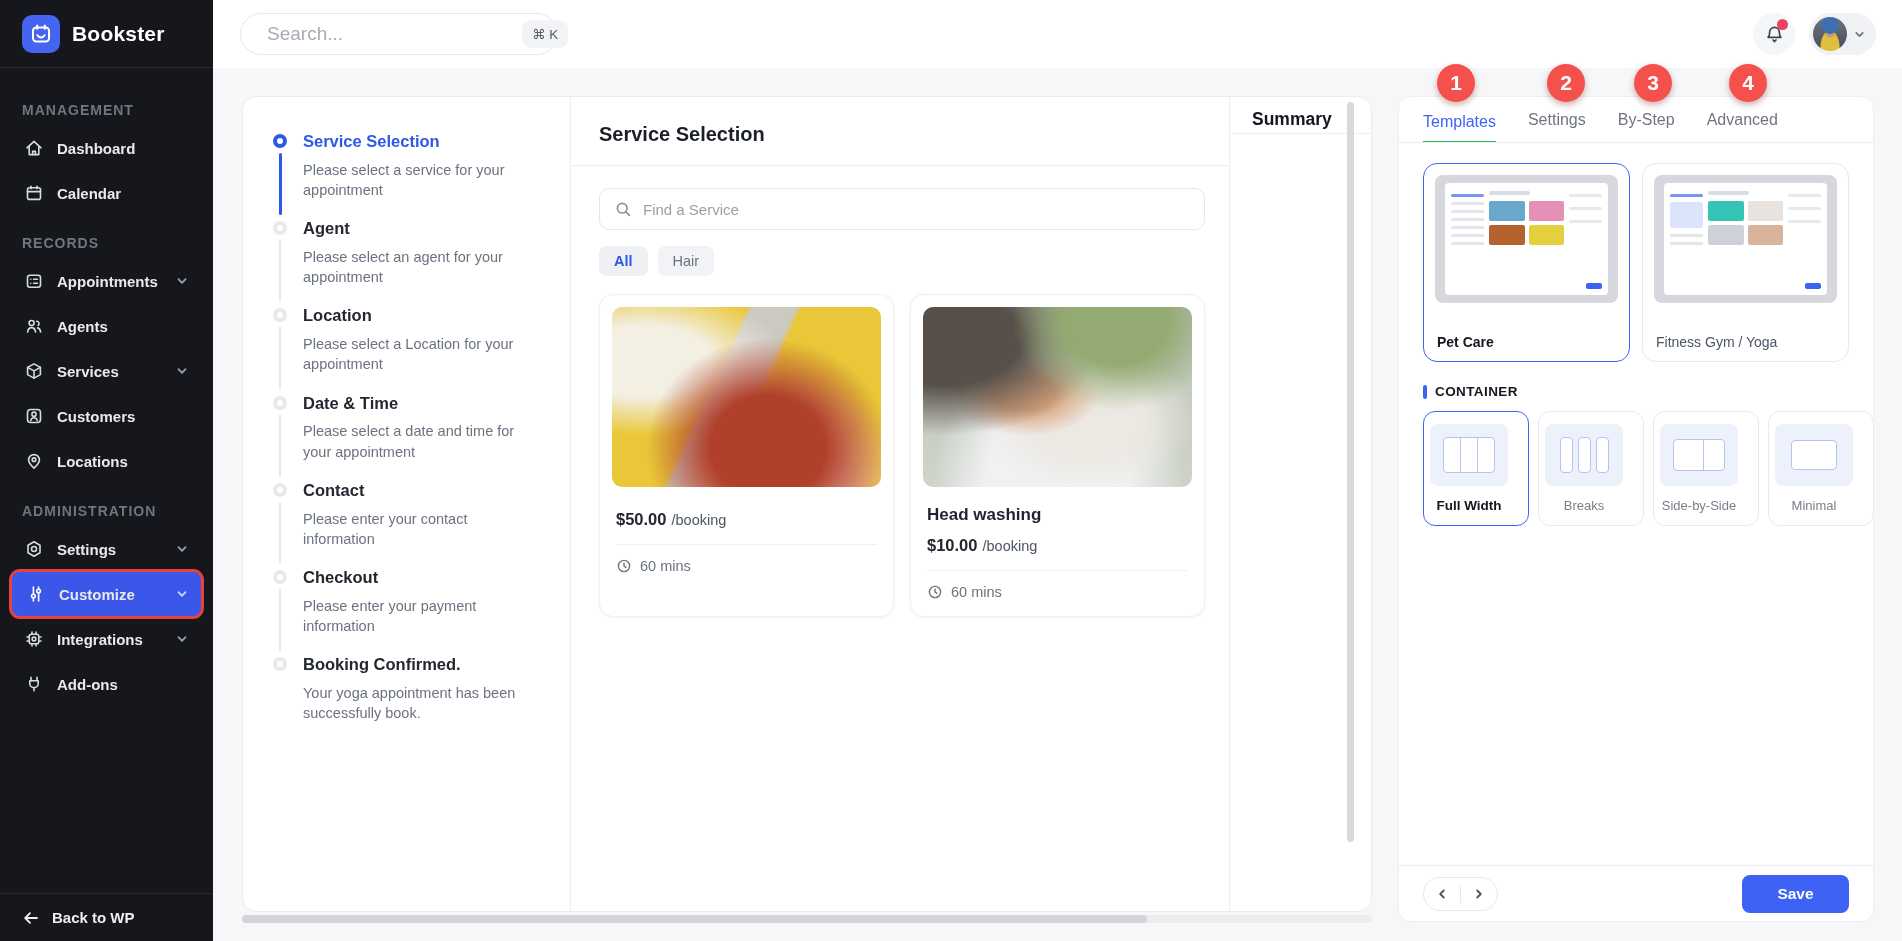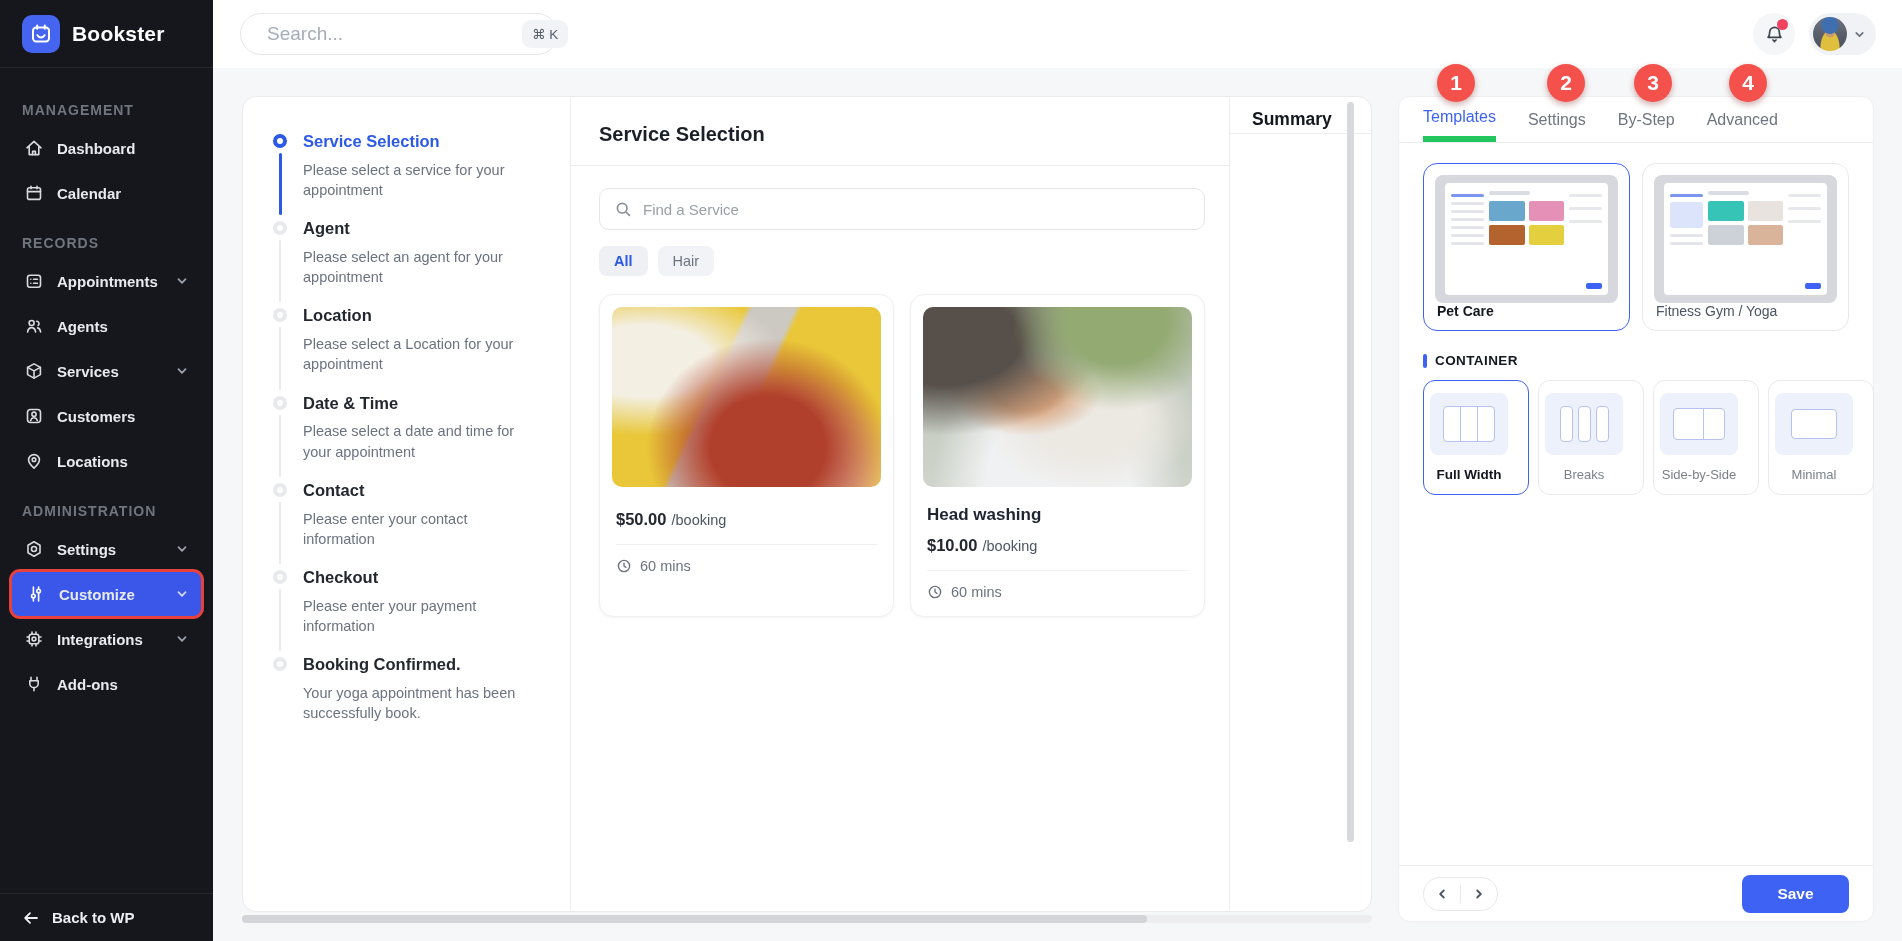--- a/index.html
+++ b/index.html
@@ -91,21 +91,21 @@
   .summary-title { font-size:17.5px; font-weight:700; color:#14171f; white-space:nowrap; }
   .v-scrollbar { position:absolute; top:5px; right:17px; bottom:38px; width:7px; border-radius:4px; }
   .v-thumb { width:7px; height:96%; background:#d7d9dd; border-radius:4px; }
   .h-scrollbar { position:absolute; left:242px; top:915px; width:1130px; height:8px; background:#ededef; border-radius:4px; }
   .h-thumb { height:8px; width:905px; background:#d2d4d8; border-radius:4px; }
 
   
   .panel { position:absolute; left:1398px; top:96px; width:476px; height:826px; background:#fff; border-radius:12px; border:1px solid #efeff2; }
   .tabs-row { display:flex; align-items:flex-end; gap:32px; padding:0 24px; height:46px; border-bottom:1px solid #ededf0; }
   .tab { font-size:16px; color:#6f7580; padding-bottom:13px; cursor:pointer; position:relative; }
-  .tab.active { color:#3e63f4; border-bottom:6px solid #22c55e; padding-bottom:10px; }
+  .tab.active { color:#3e63f4; border-bottom:1px solid #22c55e; padding-bottom:10px; }
   .num-badge { position:absolute; top:-33px; width:38px; height:38px; border-radius:50%; background:#f4514d; color:#fff; font-size:21px; font-weight:700; display:flex; align-items:center; justify-content:center; box-shadow:0 3px 6px rgba(120,30,25,.35); z-index:6; }
   .badge-1 { left:38px; } .badge-2 { left:148px; } .badge-3 { left:235px; } .badge-4 { left:330px; }
 
   .panel-body { padding:20px 24px 0 24px; }
   .tpl-row { display:flex; gap:12px; }
   .tpl-card { flex:1; border:1px solid #e7e8ec; border-radius:14px; padding:11px; cursor:pointer; }
   .tpl-card.selected { border:1.5px solid #3e63f4; }
   .tpl-thumb { height:128px; background:#d7d8dd; border-radius:8px; padding:8px 10px; }
   .tpl-screen { height:100%; background:#fff; border-radius:4px; display:flex; gap:5px; padding:6px; overflow:hidden; }
   .m-side { width:22%; }
@@ -116,21 +116,21 @@
   .m-head { height:4px; width:55%; background:#d9dce2; border-radius:2px; margin:2px 0 6px 0; }
   .m-grid { display:grid; grid-template-columns:1fr 1fr; gap:4px; }
   .m-grid b { height:20px; border-radius:2px; display:block; }
   .m-sum { width:22%; display:flex; flex-direction:column; }
   .m-sum i { display:block; height:3px; border-radius:2px; background:#e6e8ec; margin:5px 0; }
   .m-btn { margin-top:auto; align-self:flex-end; width:16px; height:6px; border-radius:2px; background:#3e63f4; }
   .mock-pet .m-grid b:nth-child(1){background:#6aa7cc;} .mock-pet .m-grid b:nth-child(2){background:#e590b6;}
   .mock-pet .m-grid b:nth-child(3){background:#b4622e;} .mock-pet .m-grid b:nth-child(4){background:#e4cf3f;}
   .mock-yoga .m-grid b:nth-child(1){background:#35c4b5;} .mock-yoga .m-grid b:nth-child(2){background:#e8e3de;}
   .mock-yoga .m-grid b:nth-child(3){background:#cdd2d8;} .mock-yoga .m-grid b:nth-child(4){background:#d9b49a;}
-  .tpl-label { margin-top:0; font-size:14px; color:#4b5563; padding-left:2px; }
+  .tpl-label { margin-top:31px; font-size:14px; color:#4b5563; padding-left:2px; }
   .tpl-card.selected .tpl-label { font-weight:700; color:#14171f; }
 
   .container-head { display:flex; align-items:center; gap:8px; margin:22px 0 12px 0; }
   .accent-bar { width:4px; height:14px; border-radius:2px; background:#3e63f4; }
   .container-label { font-size:13.5px; font-weight:700; letter-spacing:.4px; color:#14171f; }
   .opt-row { display:flex; gap:9px; }
   .opt-card { flex:1; border:1px solid #e9eaee; border-radius:12px; padding:12px 20px 12px 6px; display:flex; flex-direction:column; align-items:center; gap:12px; cursor:pointer; }
   .opt-card.selected { border:1.5px solid #3e63f4; }
   .icon-box { width:78px; height:62px; background:#edf1fc; border-radius:8px; display:flex; align-items:center; justify-content:center; }
   .shape-cols { width:52px; height:36px; border:1.5px solid #b7c3ee; border-radius:4px; background:#fff; display:flex; }

